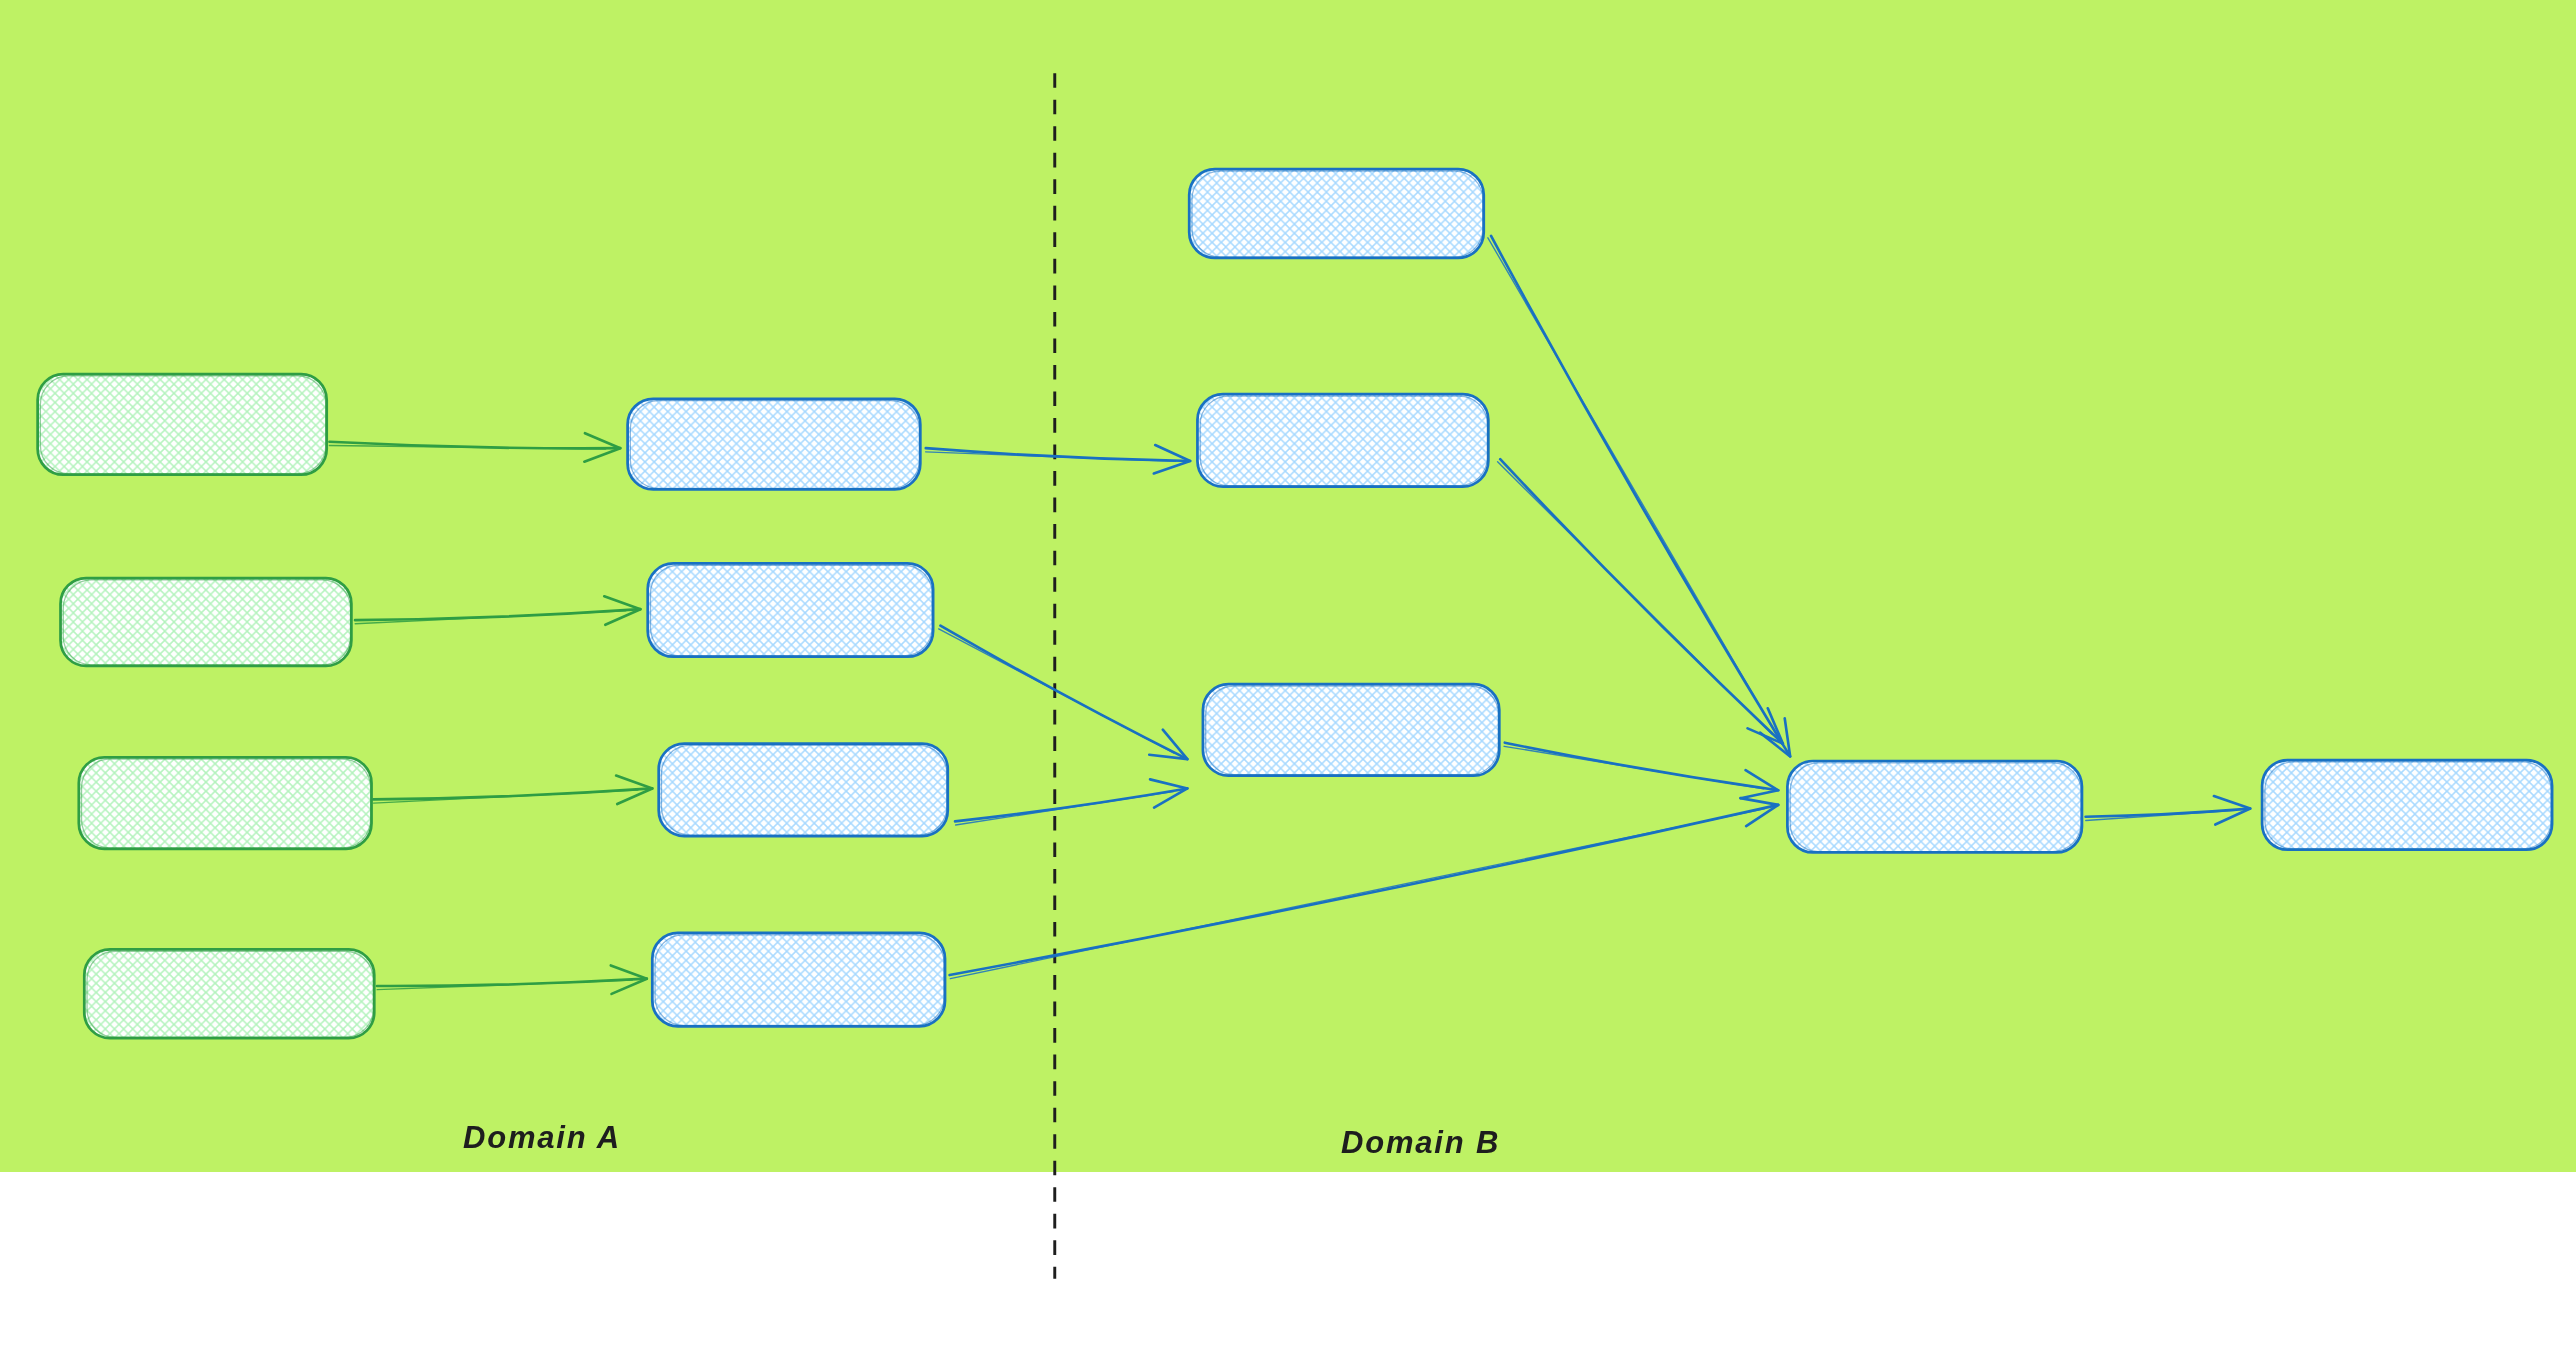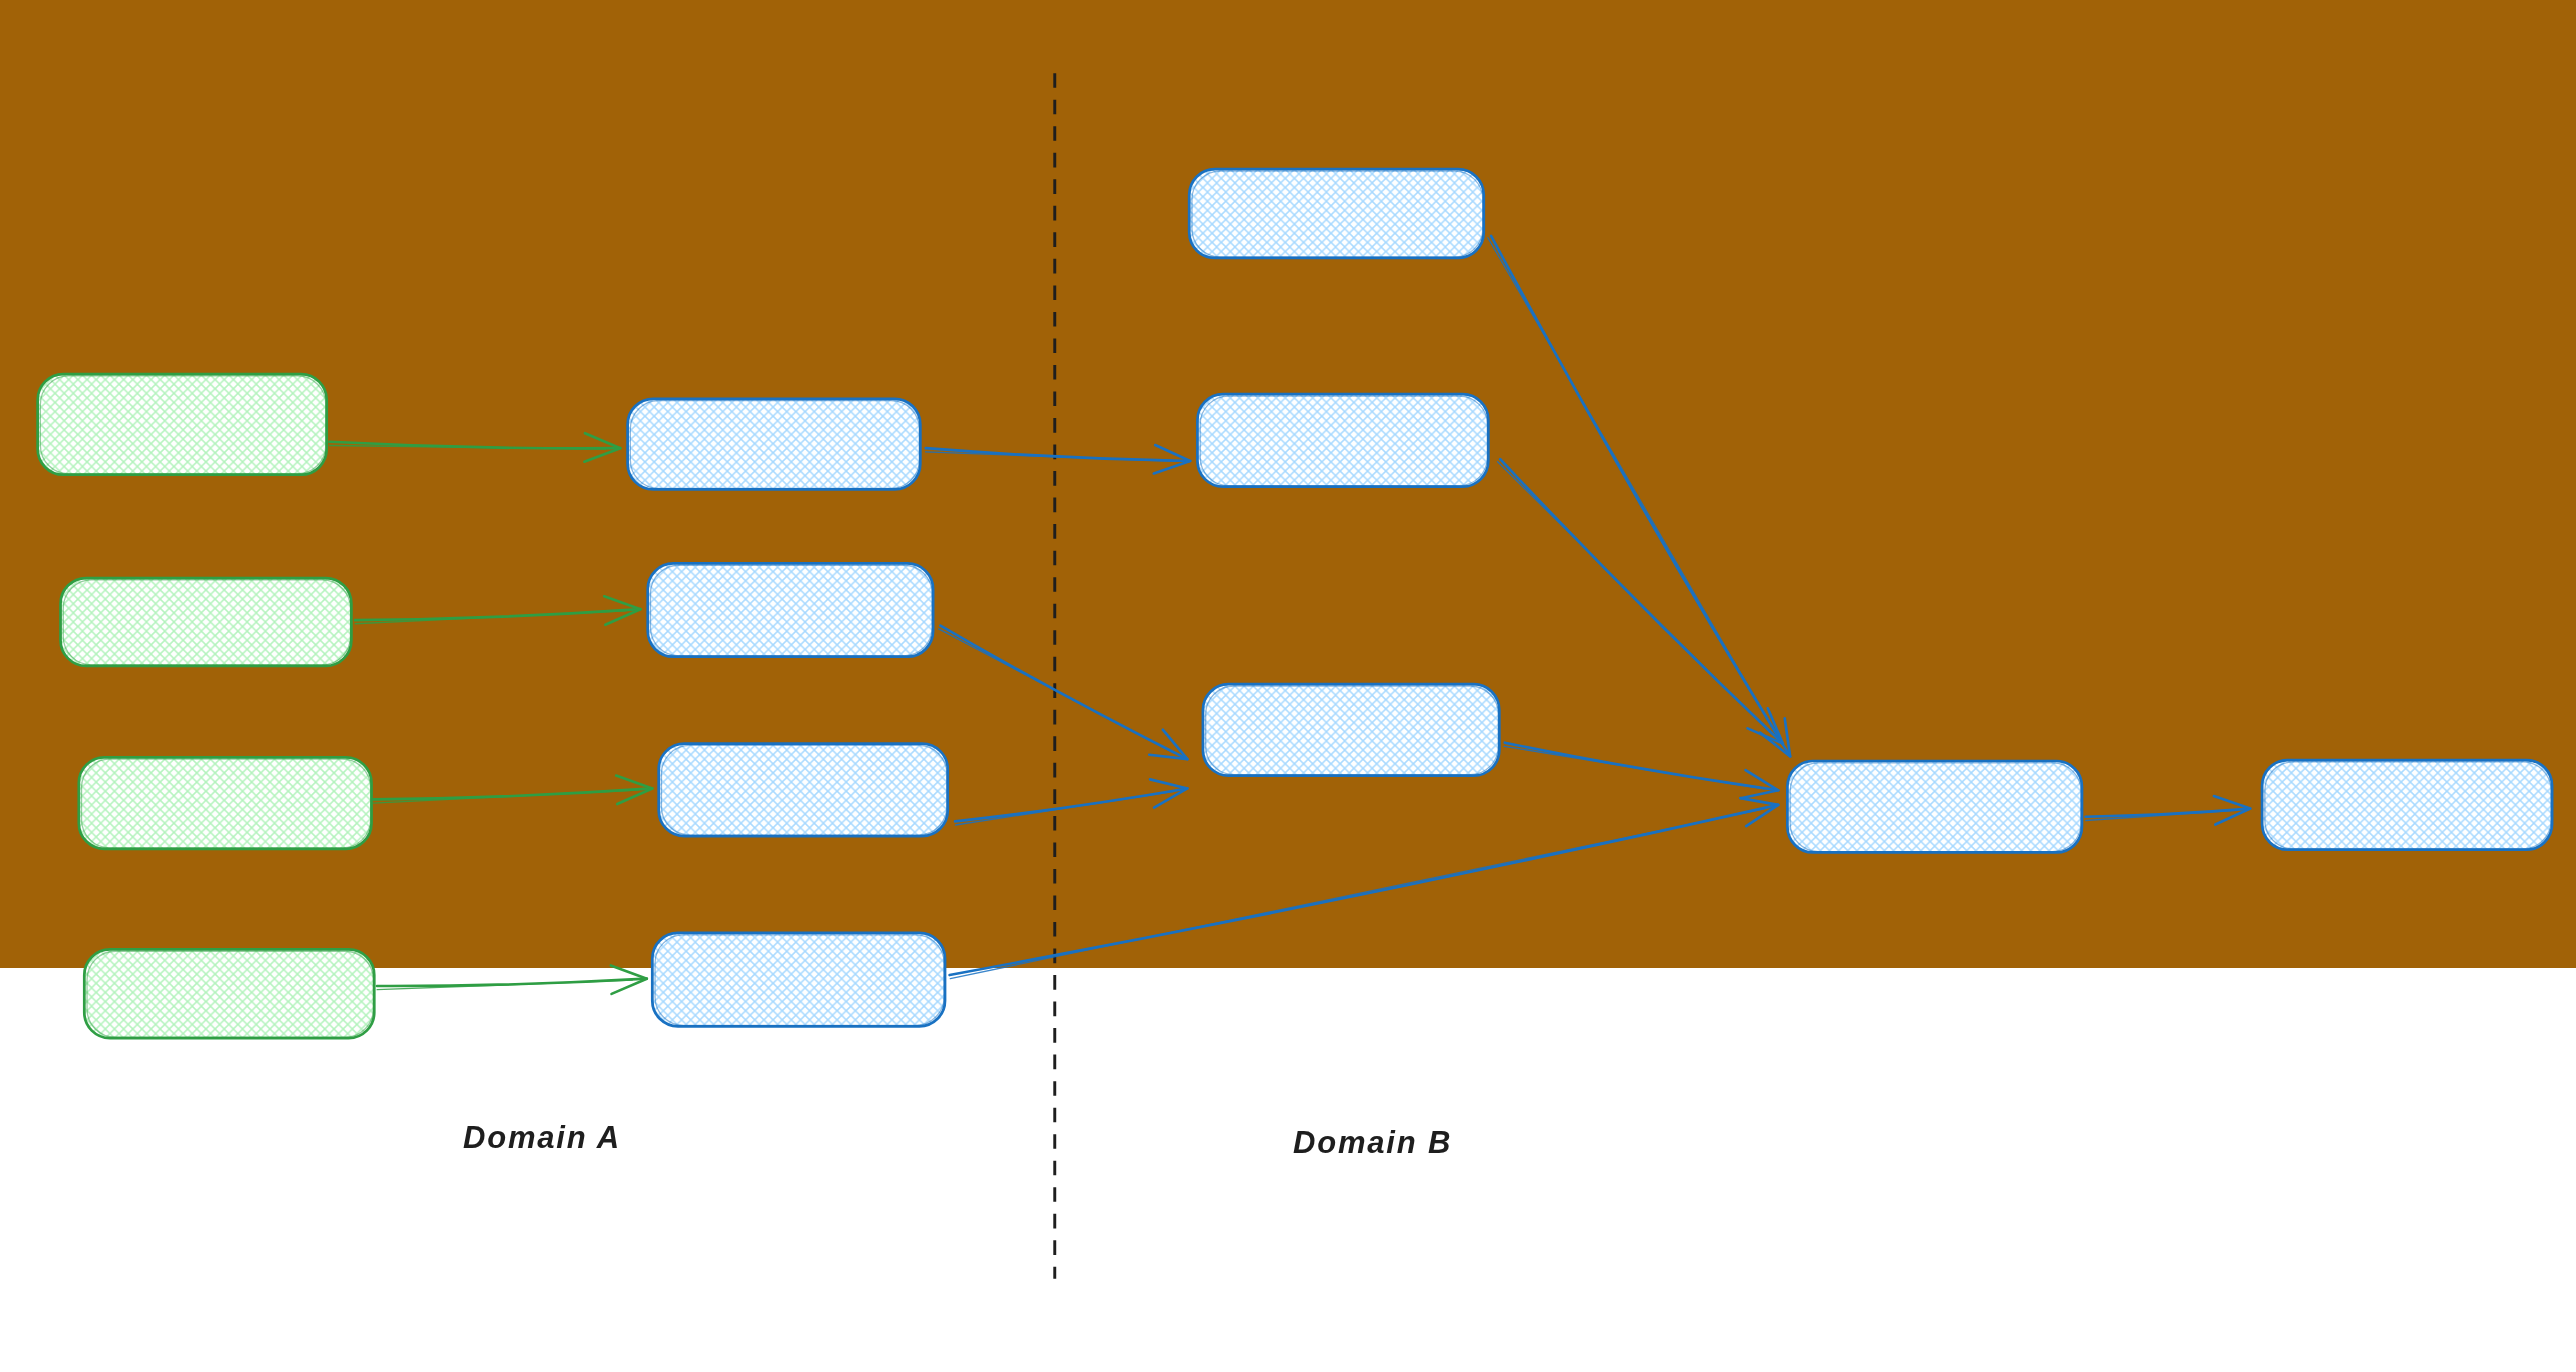--- a/index.html
+++ b/index.html
@@ -6,41 +6,41 @@
     margin: 0;
     padding: 0;
     background: #ffffff;
     width: 2576px;
     height: 1372px;
     overflow: hidden;
   }
   #canvas {
     position: relative;
     width: 2576px;
-    height: 968px;
-    background: #a16207;
+    height: 1172px;
+    background: #bef264;
   }
   #diagram-svg {
     position: absolute;
     left: 0;
     top: 0;
   }
   .domain-label {
     position: absolute;
     font-family: cursive, sans-serif;
     font-style: italic;
     font-size: 31px;
     font-weight: 600;
     letter-spacing: 1.8px;
     color: #1e1e1e;
     white-space: nowrap;
     user-select: none;
   }
   #label-domain-a { left: 463px; top: 1120px; }
-  #label-domain-b { left: 1293px; top: 1125px; }
+  #label-domain-b { left: 1341px; top: 1125px; }
 </style>
 </head>
 <body>
 
 <div id="canvas">
   <svg id="diagram-svg" width="2576" height="1372" viewBox="0 0 2816 1500" xmlns="http://www.w3.org/2000/svg">
       <defs>
         <pattern id="hatch-green" width="10" height="10" patternUnits="userSpaceOnUse">
           <path d="M-2,2 L2,-2 M0,10 L10,0 M8,12 L12,8" stroke="#b2f2bb" stroke-width="1.6" fill="none" opacity="0.95"></path>
           <path d="M-2,8 L2,12 M0,0 L10,10 M8,-2 L12,2" stroke="#b2f2bb" stroke-width="1.6" fill="none" opacity="0.95"></path>

